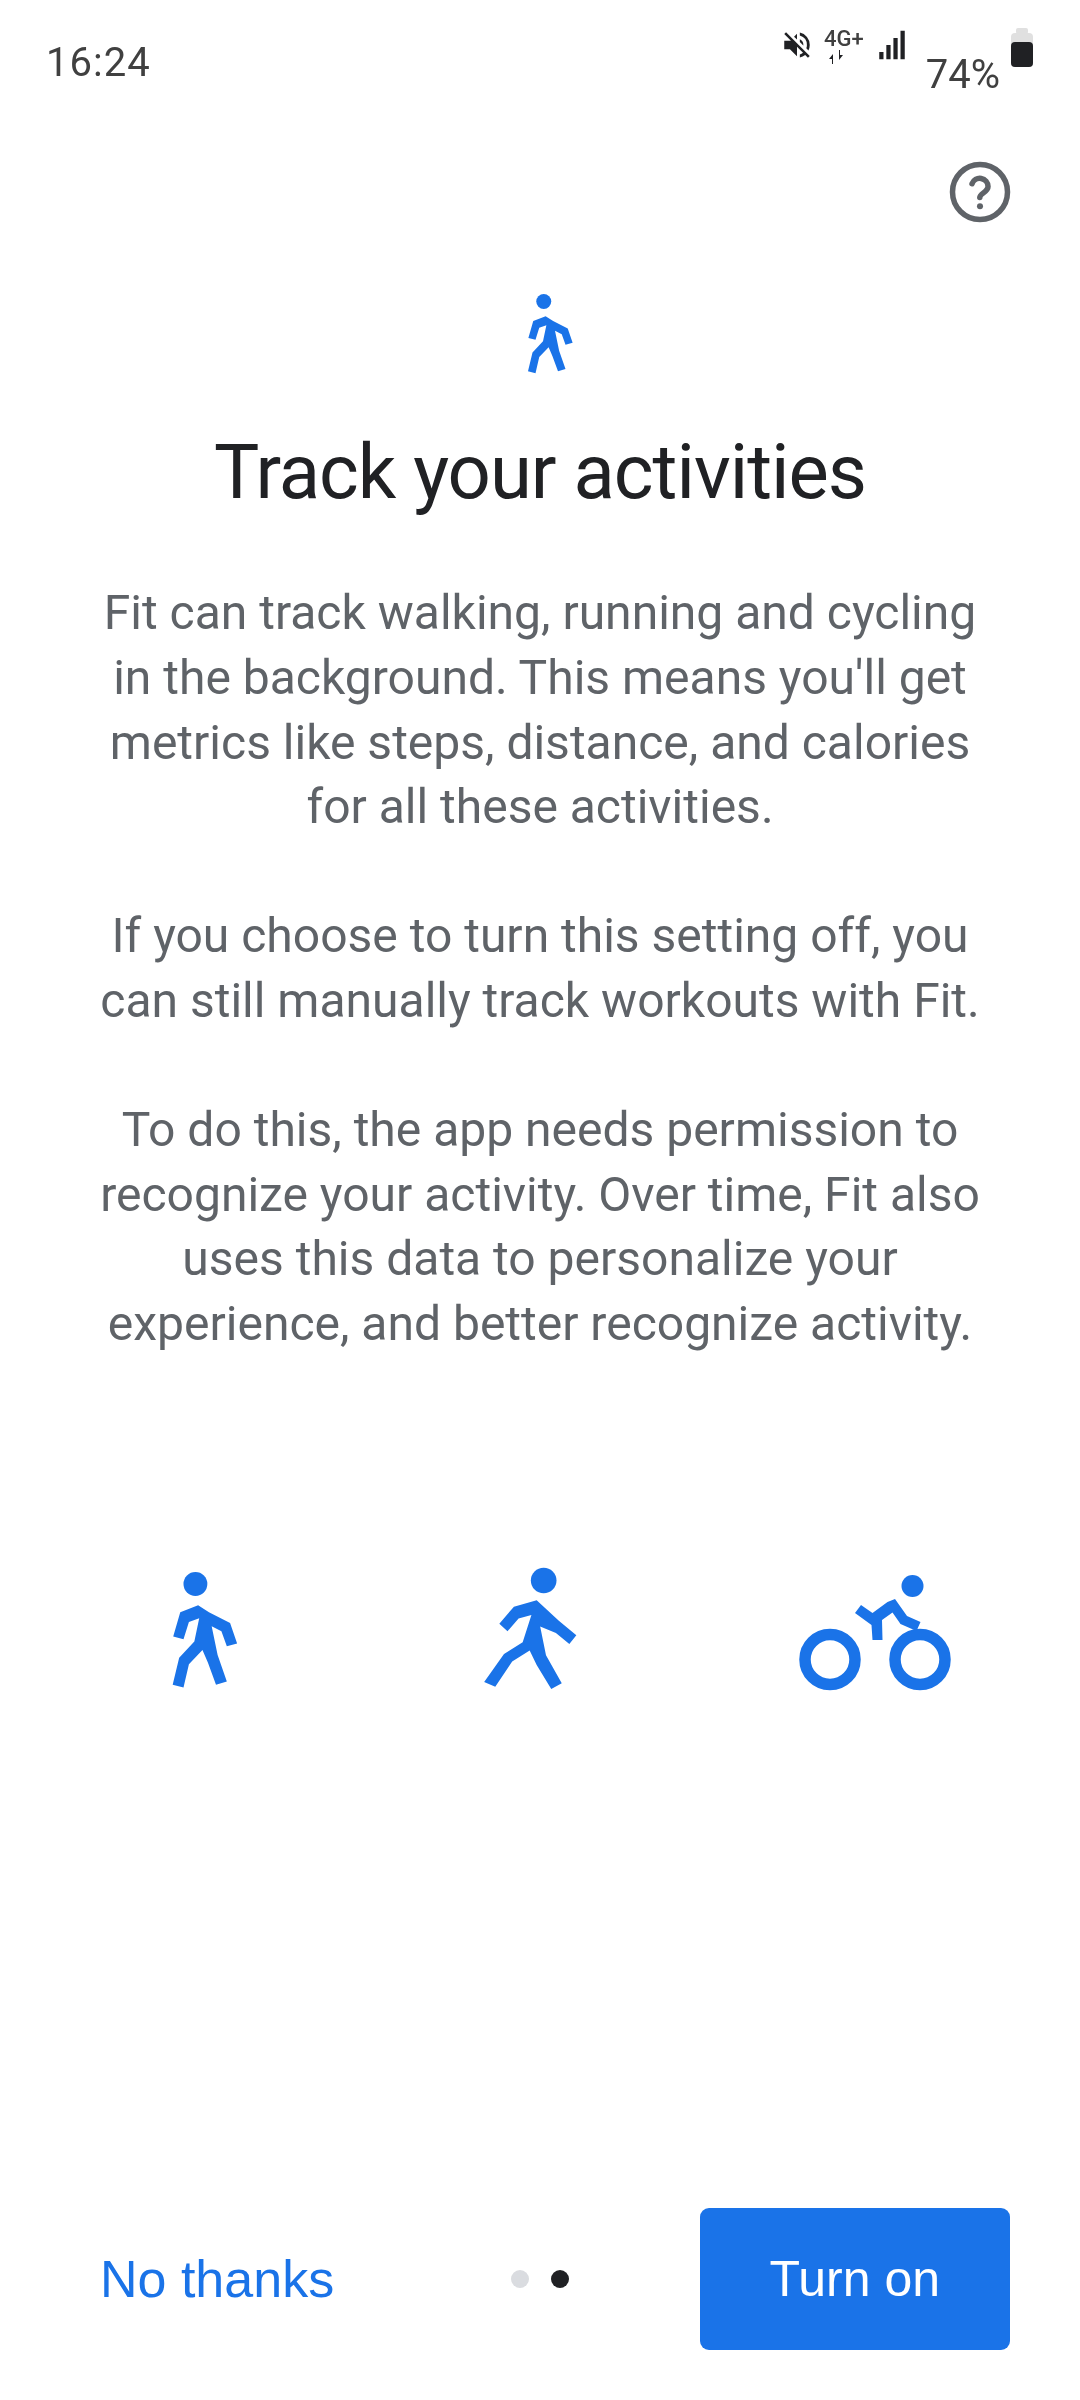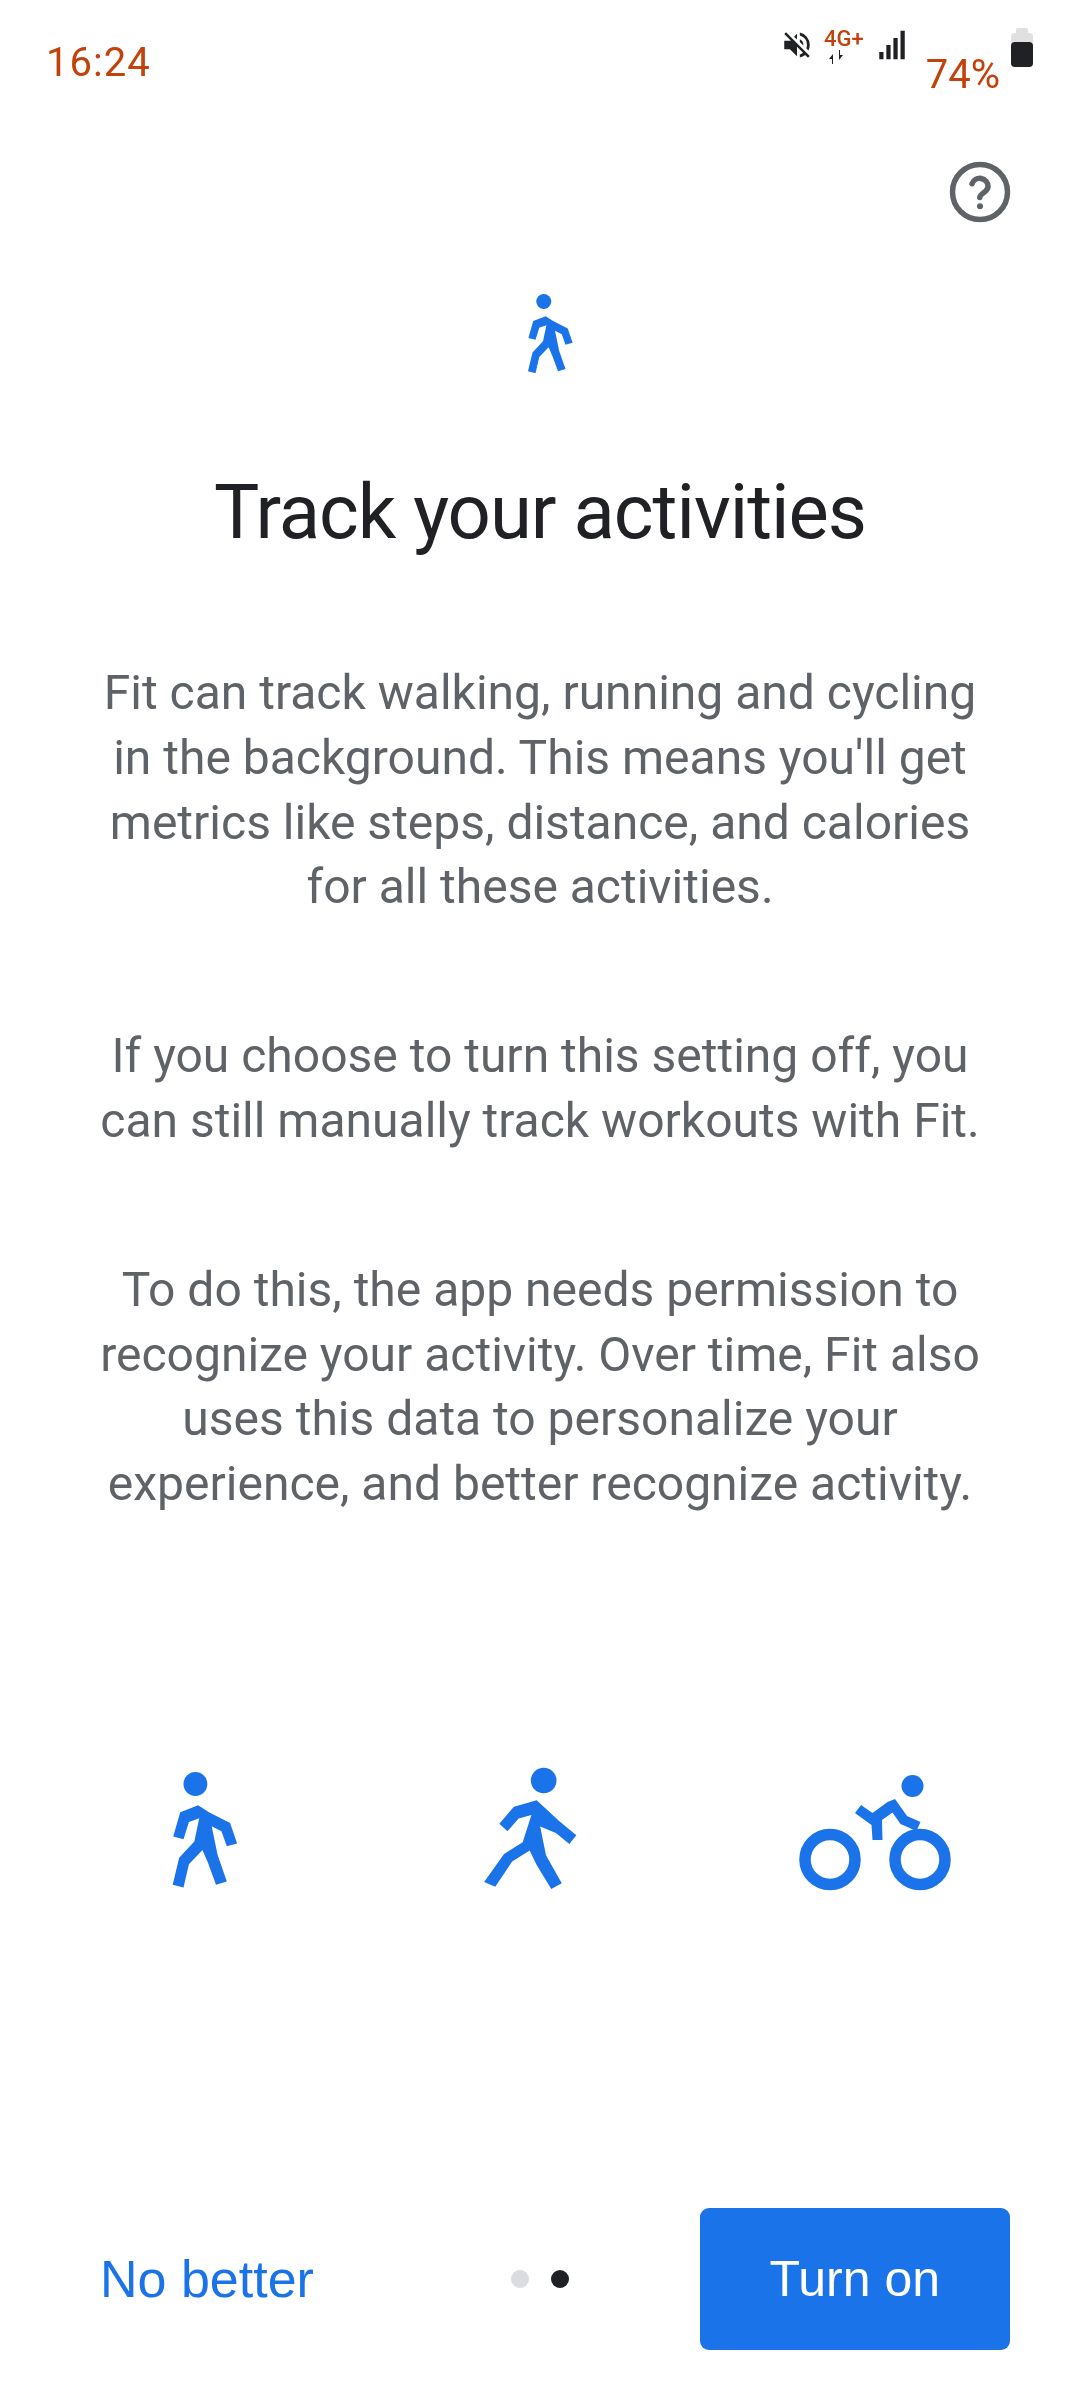--- a/index.html
+++ b/index.html
@@ -13,21 +13,21 @@
   }
 
   
   .status-bar {
     display: flex;
     justify-content: space-between;
     align-items: center;
     padding: 30px 46px 0 46px;
     height: 95px;
     font-size: 40px;
-    color: #c2410c;
+    color: #404040;
   }
   .status-left { font-weight: 400; letter-spacing: 1px; }
   .status-right { display: flex; align-items: flex-start; gap: 10px; }
   .status-right .net-label { font-size: 22px; line-height: 22px; font-weight: 500; letter-spacing: 0; }
   .status-right .battery-pct { font-size: 40px; margin-left: 6px; margin-top: 23px; }
   .status-right svg { display: block; }
 
   
   .help-row {
     display: flex;
@@ -39,21 +39,20 @@
     display: flex; align-items: center; justify-content: center;
     background: none; border: none;
   }
 
   
   .content {
     display: flex;
     flex-direction: column;
     align-items: center;
     padding: 30px 80px 0 80px;
-    gap: 40px;
   }
 
   .hero-icon { margin-top: 20px; }
 
   .title {
     font-size: 76px;
     font-weight: 400;
     color: #202124;
     margin-top: 40px;
     text-align: center;
@@ -199,19 +198,19 @@
         <circle cx="23.5" cy="3.3" r="2.2"></circle>
         <path d="M18.5 6.5l-3 2.2-2.3-1.6-1.2 1.6 3.3 2.4.2 3h2l-.1-4 2.1-1.5 1.6 2.3 3.2 1.4.8-1.8-2.7-1.2-2.4-3.4-1.5.6z"></path>
         <circle cx="7" cy="18" r="5" fill="none" stroke="#1a73e8" stroke-width="2.3"></circle>
         <circle cx="25" cy="18" r="5" fill="none" stroke="#1a73e8" stroke-width="2.3"></circle>
       </svg>
     </span>
   </div>
 </div>
 
 <div class="bottom-bar">
-  <button class="btn-text">No better</button>
+  <button class="btn-text">No thanks</button>
   <div class="dots">
     <span class="dot dot-inactive"></span>
     <span class="dot dot-active"></span>
   </div>
   <button class="btn-primary">Turn on</button>
 </div>
 
 </body></html>

